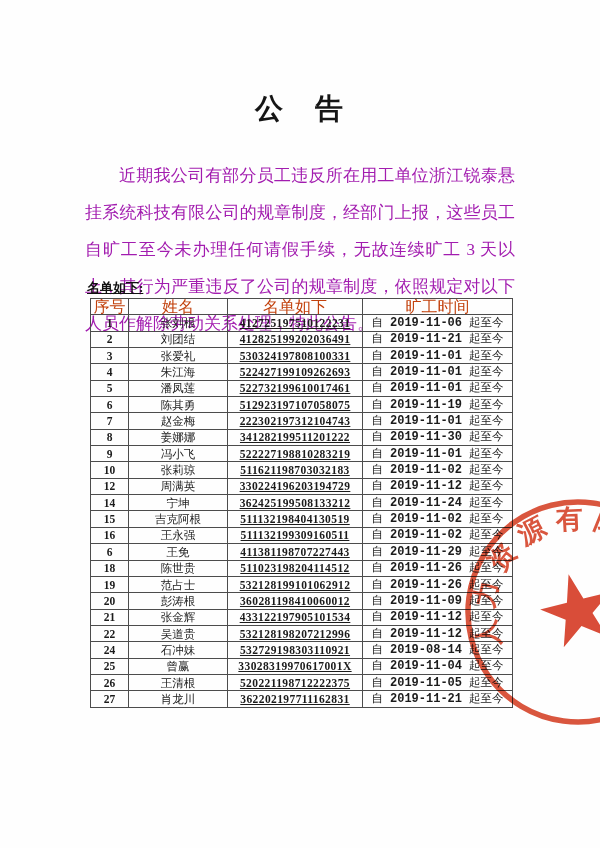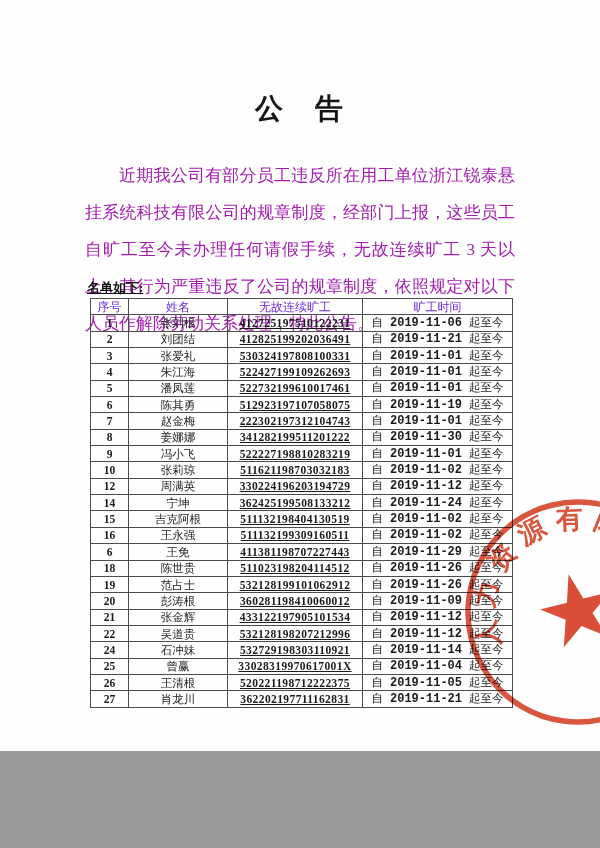--- a/index.html
+++ b/index.html
@@ -1,17 +1,17 @@
 <!DOCTYPE html>
 <html><head>
 <meta charset="utf-8">
 <style>
   html,body { margin:0; padding:0; background:#9a9a9a; }
   .page {
-    position:relative; width:600px; height:751px; margin:0 auto;
+    position:relative; width:600px; height:848px; margin:0 auto;
     background:#fefefe; overflow:hidden;
     font-family:"Liberation Serif","DejaVu Serif",serif;
     color:#1d1d1d;
   }
   .title {
     position:absolute; top:90px; left:0; width:100%;
     margin:0; text-align:center;
     font-size:28px; font-weight:bold; color:#151515; letter-spacing:2px;
   }
   .body-text {
@@ -27,21 +27,21 @@
     position:absolute; top:298px; left:90px;
     border-collapse:collapse; table-layout:fixed;
   }
   table.roster th, table.roster td {
     border:1px solid #4c4c4c; padding:0; margin:0;
     height:15.35px; line-height:14px;
     text-align:center; vertical-align:middle;
     white-space:nowrap; overflow:hidden;
     font-size:11.5px; color:#1b1b1b;
   }
-  table.roster th { font-weight:normal; font-size:12px; color:#6d28d9; }
+  table.roster th { font-weight:normal; font-size:16px; color:#c2410c; }
   td.c-no  { font-weight:bold; font-size:11.5px; }
   td.c-id  { font-weight:bold; font-size:12px; letter-spacing:0.4px;text-decoration:underline; }
   td.c-name{ font-size:11.5px; }
   td.c-date{ font-size:11.5px;font-family:Liberation Mono, monospace; }
   td.c-date .num { font-weight:bold; font-size:12px; }
   .seal {
     position:absolute; left:447px; top:481px; width:262px; height:262px;
     transform:rotate(-14deg);
     mix-blend-mode:multiply; opacity:0.94;
     pointer-events:none;
@@ -62,21 +62,21 @@
     <colgroup>
       <col style="width:38px">
       <col style="width:99px">
       <col style="width:135px">
       <col style="width:150px">
     </colgroup>
     <thead>
       <tr>
         <th>序号</th>
         <th>姓名</th>
-        <th>无故连续旷工</th>
+        <th>名单如下</th>
         <th>旷工时间</th>
       </tr>
     </thead>
     <tbody>
         <tr>
           <td class="c-no">1</td>
           <td class="c-name">张刘根</td>
           <td class="c-id">412725197510122231</td>
           <td class="c-date"><span>自 </span><span class="num">2019-11-06</span><span> 起至今</span></td>
         </tr>
@@ -191,21 +191,21 @@
         <tr>
           <td class="c-no">22</td>
           <td class="c-name">吴道贵</td>
           <td class="c-id">532128198207212996</td>
           <td class="c-date"><span>自 </span><span class="num">2019-11-12</span><span> 起至今</span></td>
         </tr>
         <tr>
           <td class="c-no">24</td>
           <td class="c-name">石冲妹</td>
           <td class="c-id">532729198303110921</td>
-          <td class="c-date"><span>自 </span><span class="num">2019-11-14</span><span> 起至今</span></td>
+          <td class="c-date"><span>自 </span><span class="num">2019-08-14</span><span> 起至今</span></td>
         </tr>
         <tr>
           <td class="c-no">25</td>
           <td class="c-name">曾赢</td>
           <td class="c-id">33028319970617001X</td>
           <td class="c-date"><span>自 </span><span class="num">2019-11-04</span><span> 起至今</span></td>
         </tr>
         <tr>
           <td class="c-no">26</td>
           <td class="c-name">王清根</td>

